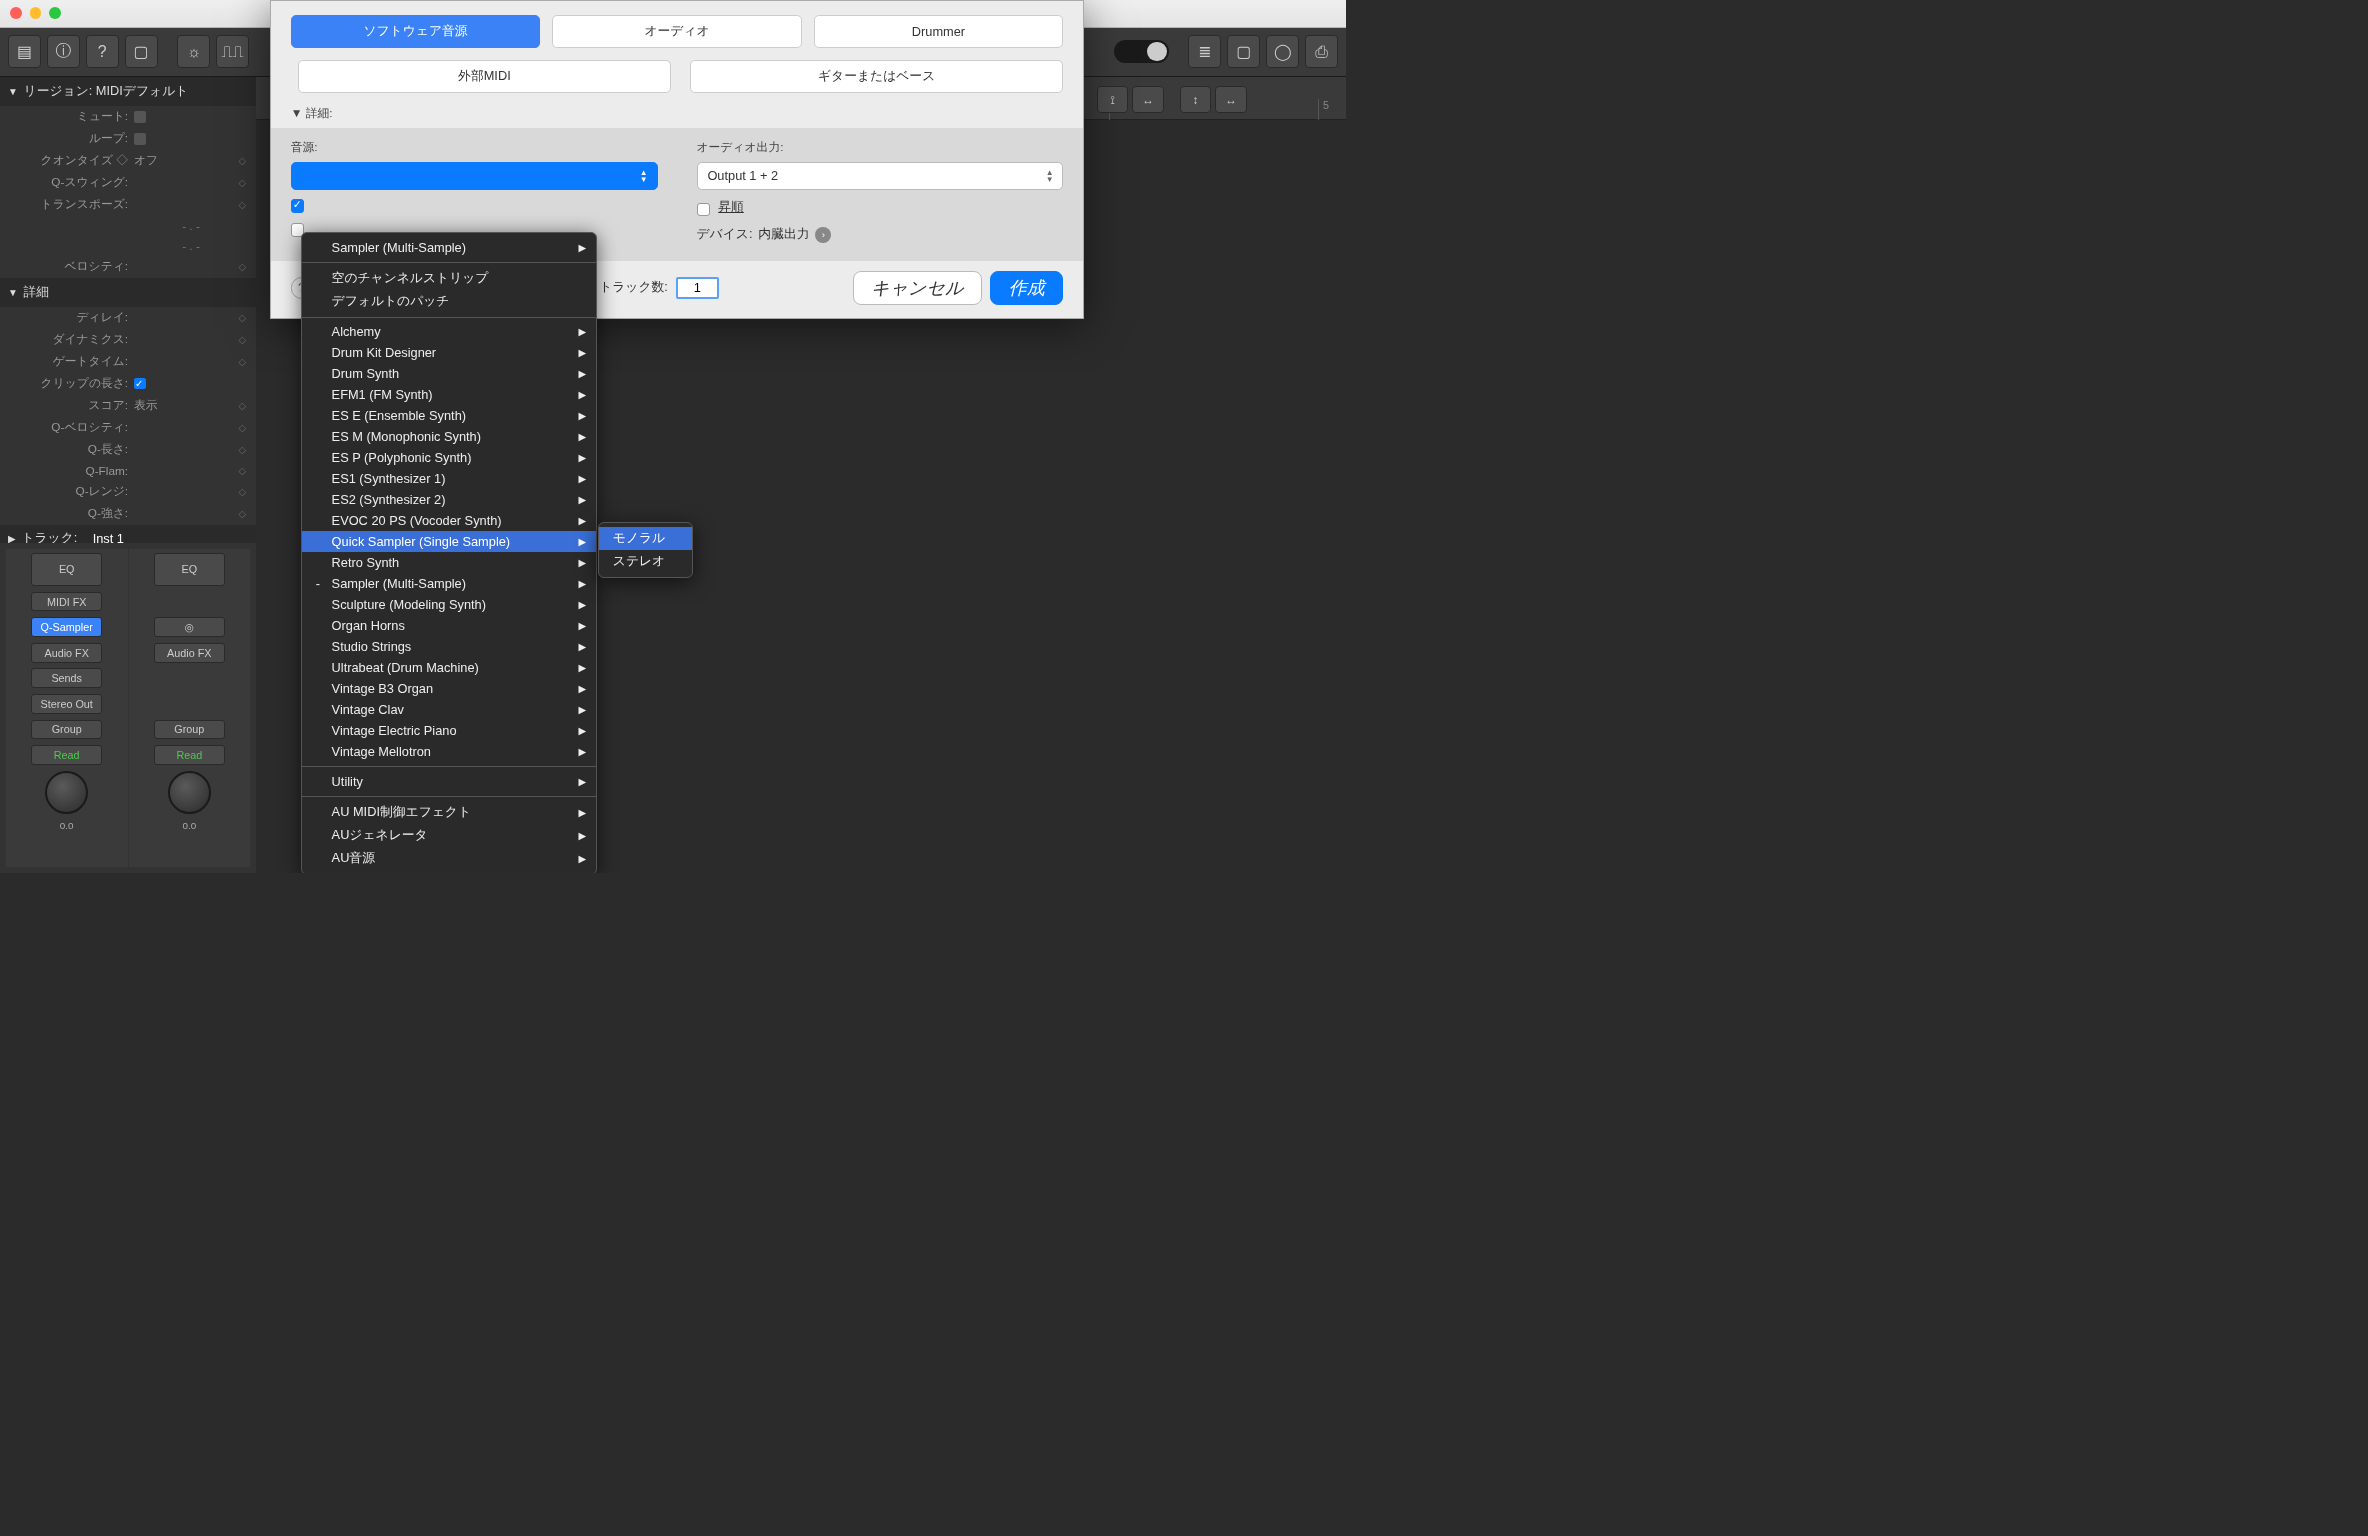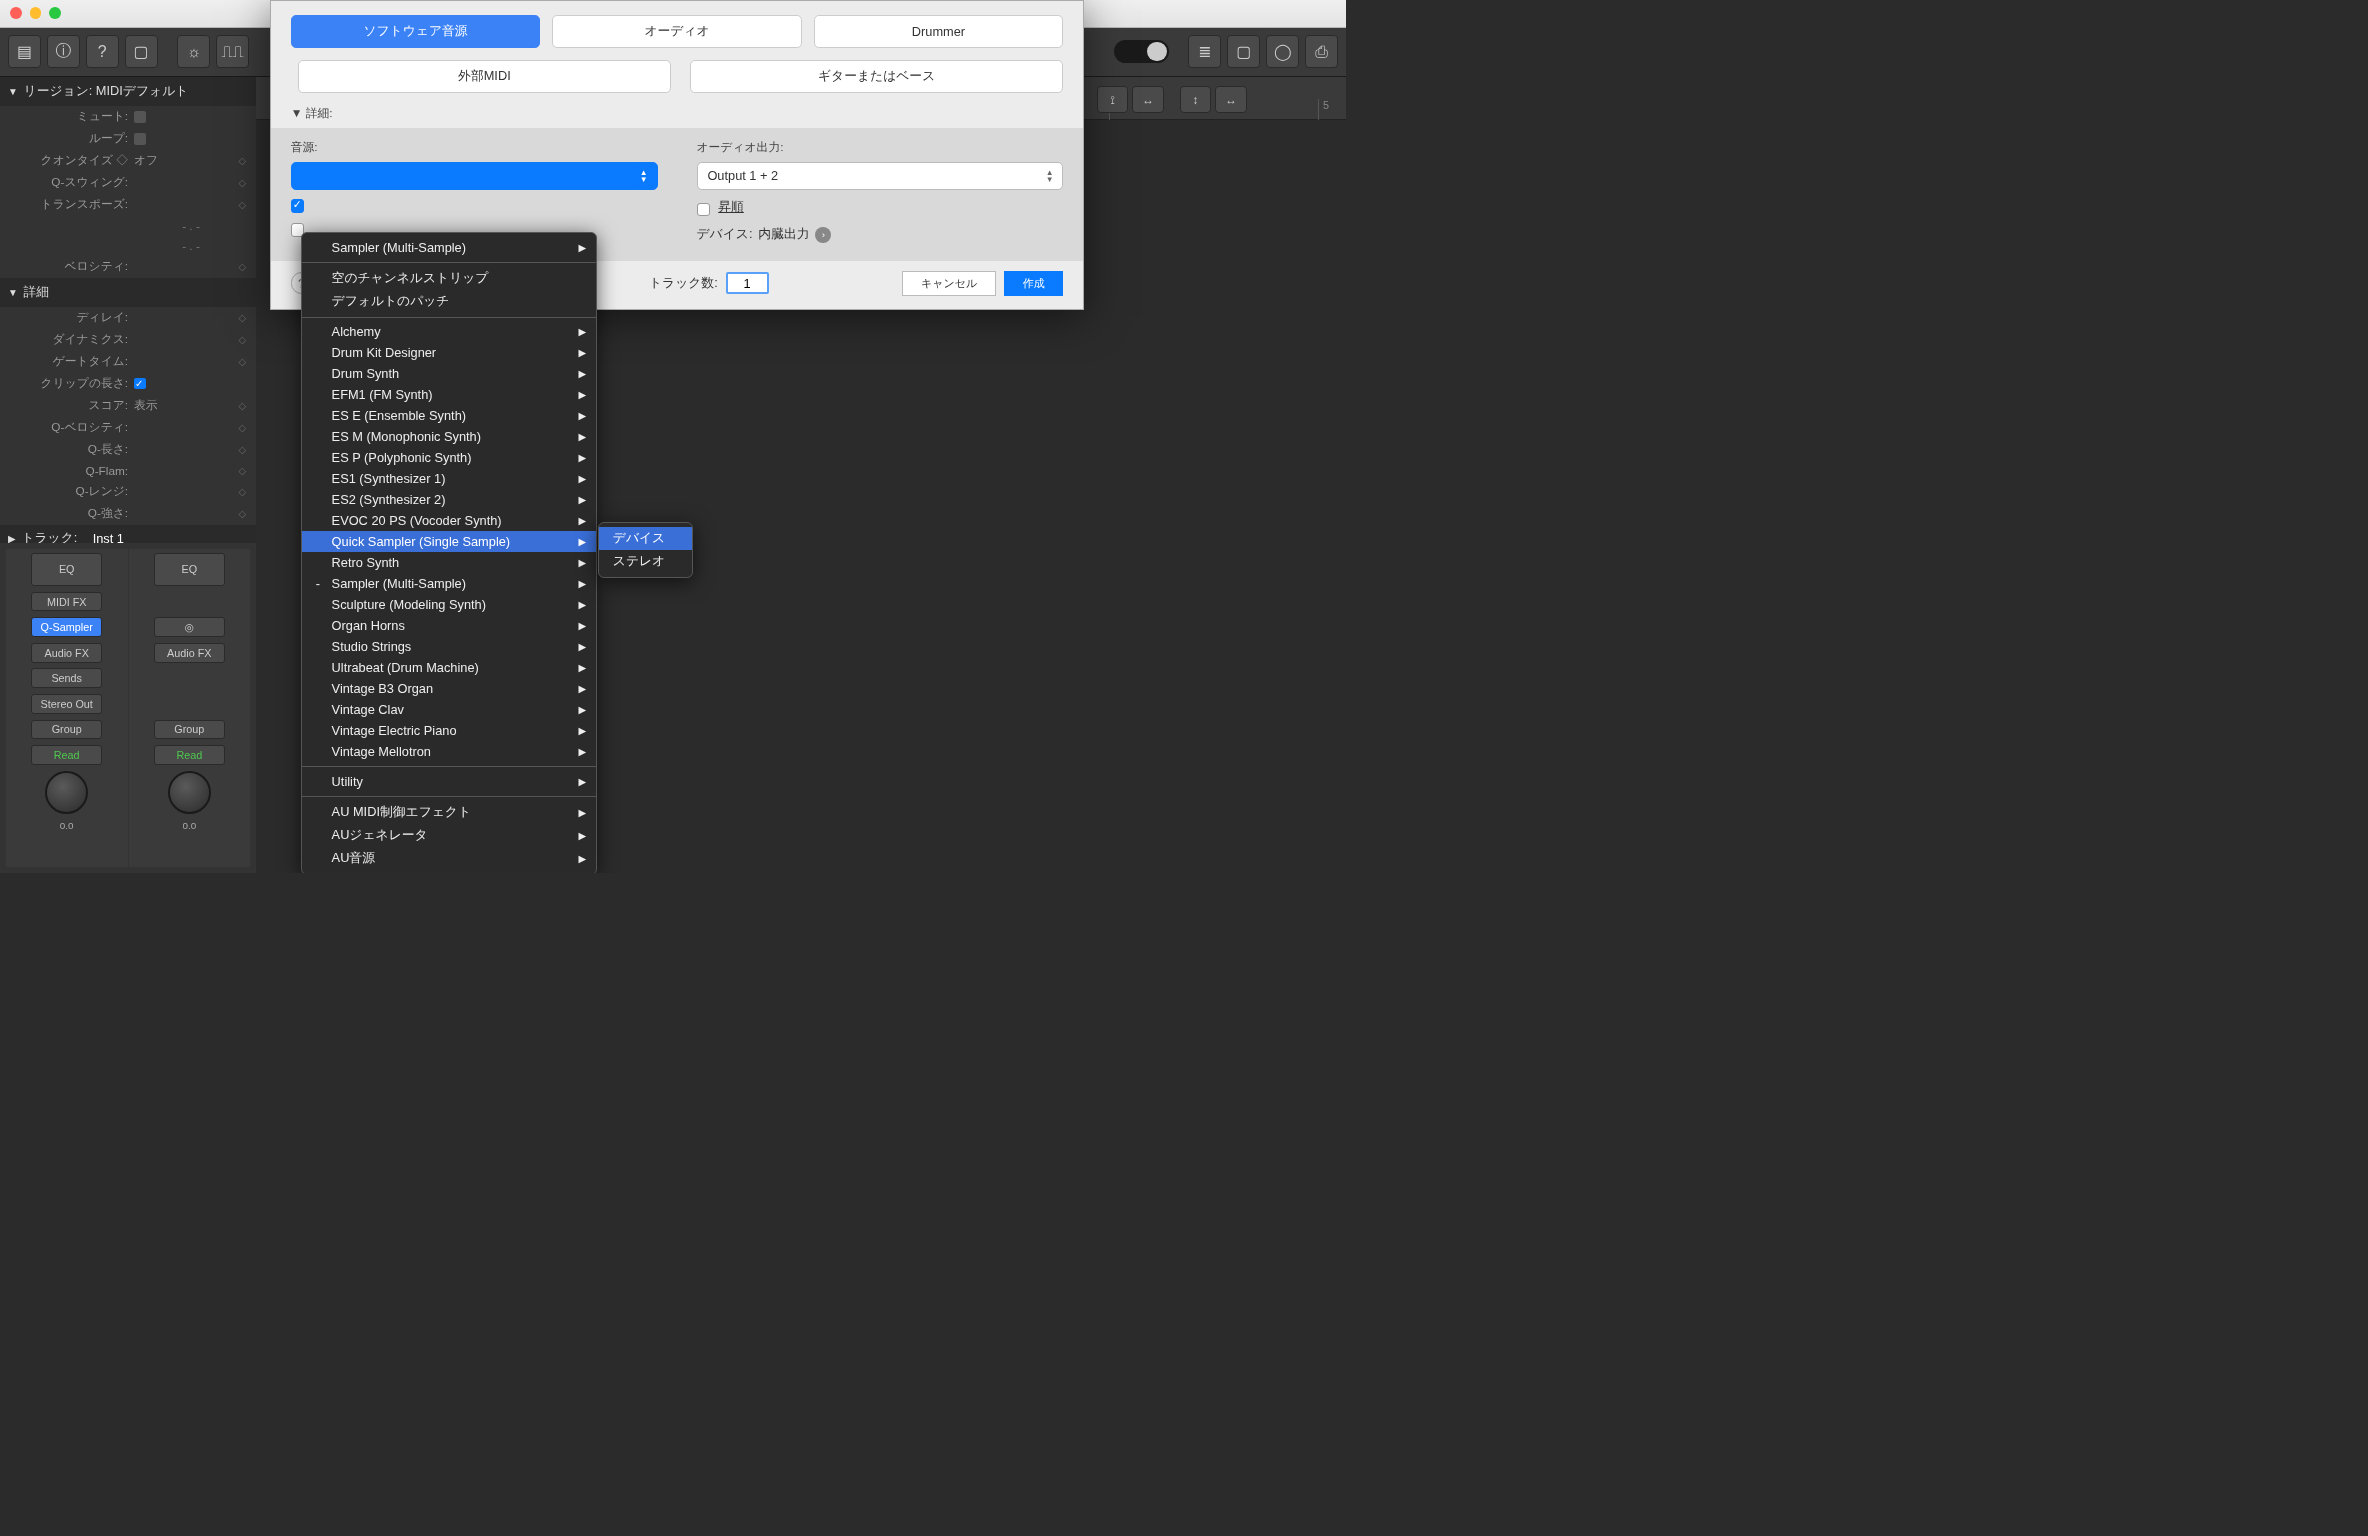--- a/index.html
+++ b/index.html
@@ -68,21 +68,21 @@
 .cb { width: 13.8px; height: 13.8px; border: 1px solid #999; border-radius: 3px; background: #fff; }
 .cb.on { background: #0a7aff; border-color: #0a7aff; position: relative; }
 .cb.on::after { content: "✓"; color: #fff; font-size: 10.8px; position: absolute; left: 1px; top: -2px; }
 .device-row { margin-top: 9.9px; font-size: 12.8px; display: flex; align-items: center; gap: 5.9px; }
 .device-row .go { width: 15.8px; height: 15.8px; background: #888; border-radius: 50%; color: #fff; display: flex; align-items: center; justify-content: center; font-size: 9.9px; }
 .dlg-footer { padding: 9.9px 19.7px 13.8px; display: flex; align-items: center; gap: 7.9px; background: #ececec; }
 .dlg-footer .help { width: 21.7px; height: 21.7px; border-radius: 50%; border: 1px solid #aaa; display: flex; align-items: center; justify-content: center; font-size: 12.8px; color: #666; }
 .dlg-footer .spacer { flex: 1; }
 .dlg-footer .numlbl { font-size: 12.8px; }
 .dlg-footer input.num { width: 43px; height: 21.7px; border: 2px solid #5a9ff8; text-align: center; font-size: 12.8px; border-radius: 2px; }
-.dlg-footer .btn { padding: 3.9px 17.7px; border-radius: 0; font-size: 11px; border: 1px solid #bbb; background: #fff; }
+.dlg-footer .btn { padding: 3.9px 17.7px; border-radius: 8px; font-size: 18px; border: 1px solid #bbb; background: #fff; font-style: italic; }
 .dlg-footer .btn.primary { background: #0a7aff; color: #fff; border-color: #0a7aff; }
 
 
 .menu { position: absolute; left: 301px; top: 232px; width: 296px; background: #2a2a2a; border: 1px solid #555; border-radius: 5.9px; box-shadow: 0 3.9px 19.7px rgba(0,0,0,0.6); padding: 3.9px 0; color: #eee; font-size: 12.8px; }
 .menu .sep { height: 1px; background: #555; margin: 3.9px 0; }
 .menu .mi { padding: 3px 25.6px 3px 29.6px; display: flex; align-items: center; position: relative; }
 .menu .mi.hl { background: #3a6fd8; color: #fff; }
 .menu .mi .sub { position: absolute; right: 9.9px; font-size: 9.9px; }
 .menu .mi .dash { position: absolute; left: 13.8px; }
 .submenu { position: absolute; left: 598px; top: 522px; width: 95px; background: #2a2a2a; border: 1px solid #555; border-radius: 5.9px; box-shadow: 0 3.9px 19.7px rgba(0,0,0,0.6); padding: 3.9px 0; color: #eee; font-size: 12.8px; }
@@ -412,16 +412,16 @@
       <span>AUジェネレータ</span>
       <span class="sub">▶</span>
     </div>
   <div class="mi">
       <span>AU音源</span>
       <span class="sub">▶</span>
     </div>
 </div>
 
 <div class="submenu">
-  <div class="mi hl">デバイス</div>
+  <div class="mi hl">モノラル</div>
   <div class="mi">ステレオ</div>
 </div>
 
 
 </body></html>

